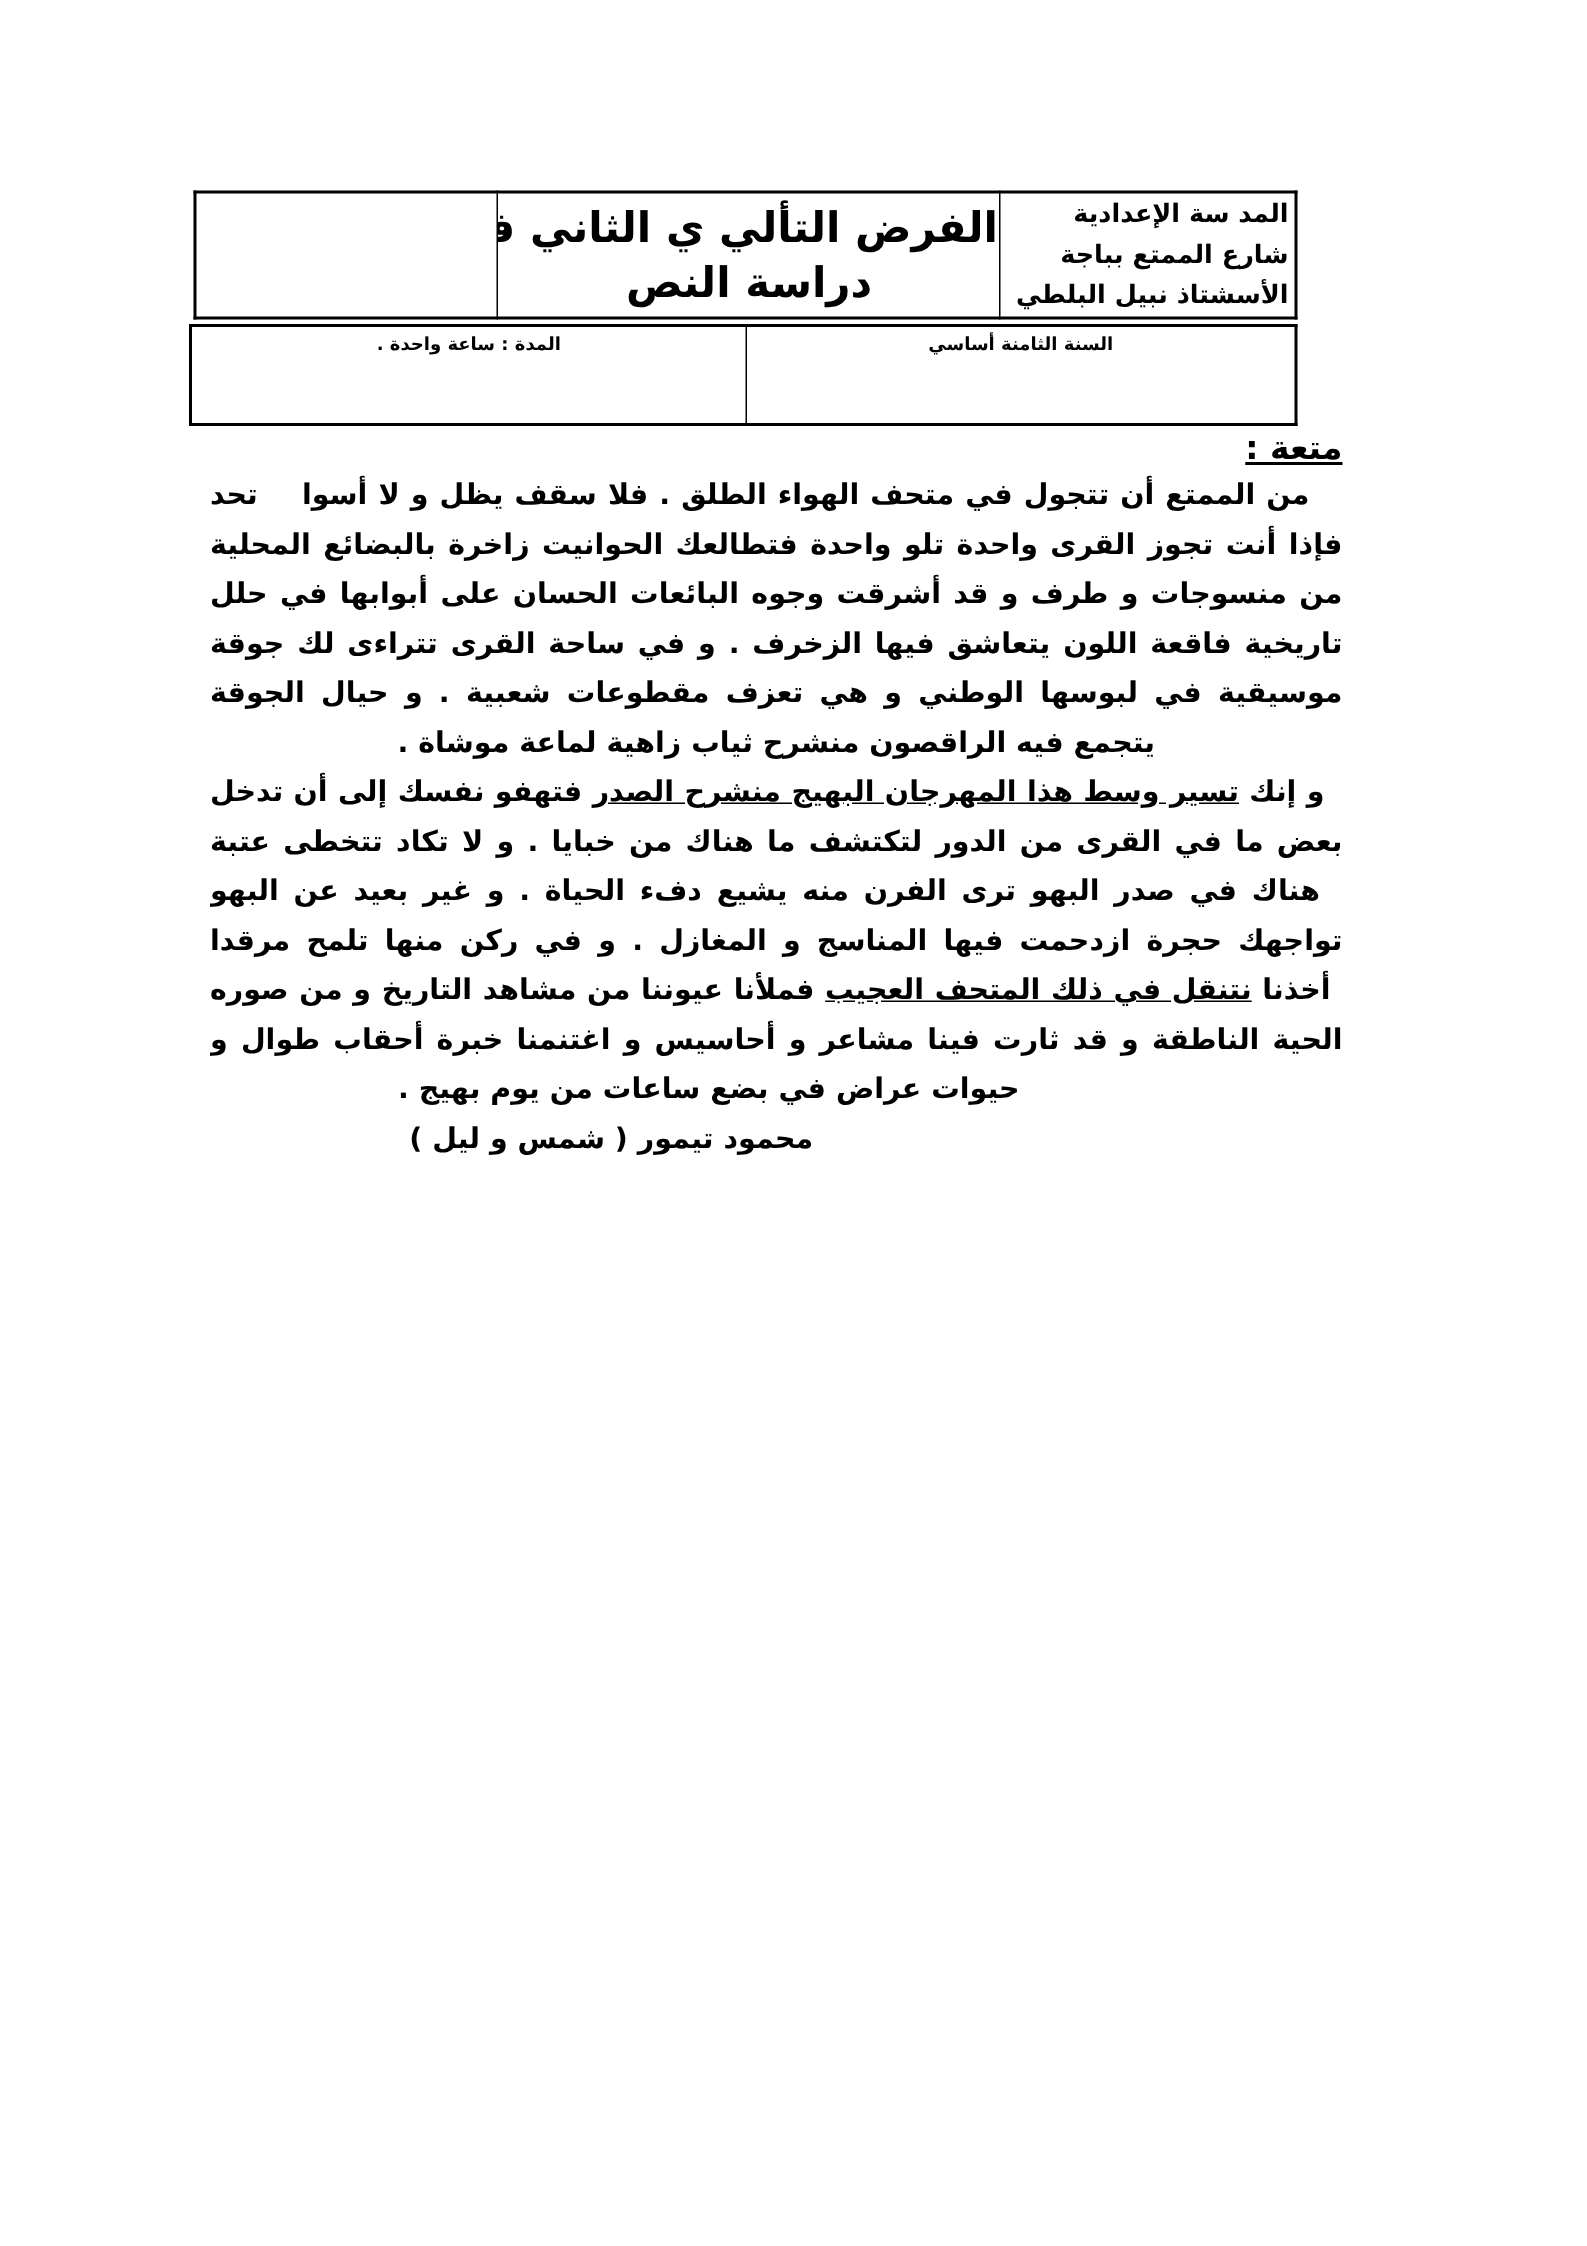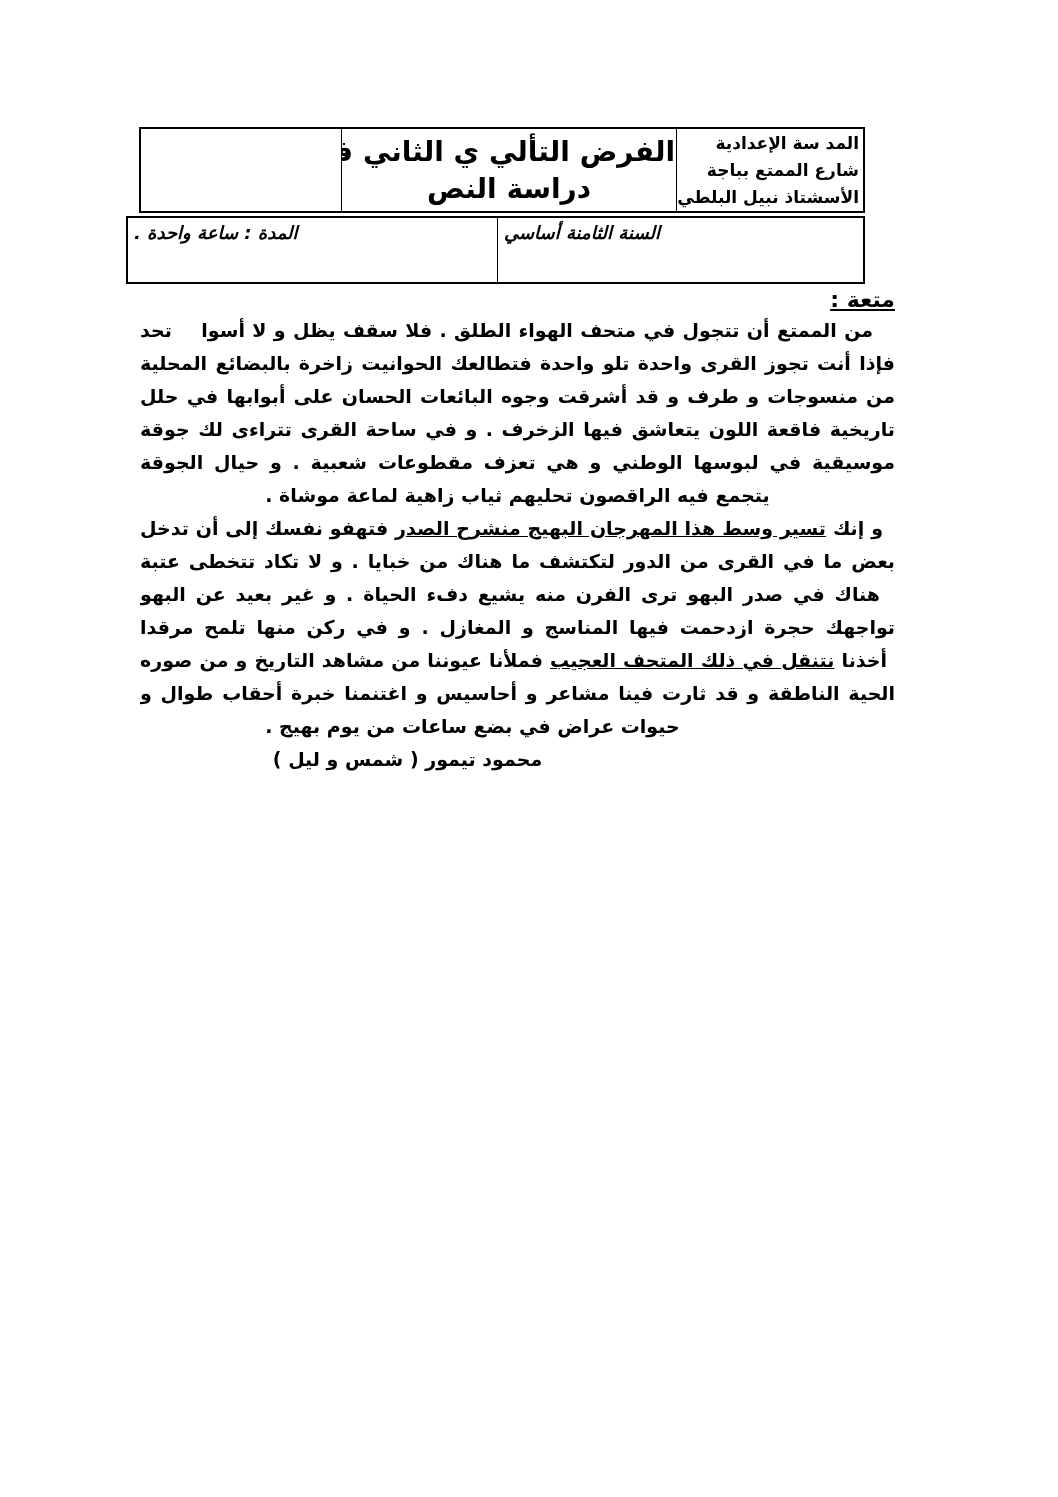--- a/index.html
+++ b/index.html
@@ -19,26 +19,26 @@
     width:755px;
   }
   
   .htables { width:710px; margin-right:30px; margin-left:15px; }
   table { border-collapse:collapse; table-layout:fixed; width:710px; }
   .t1 { margin-bottom:3px; }
   .t1, .t2 { border:2px solid #000; }
   .t1 td, .t2 td { border:1.5px solid #000; overflow:hidden; }
   .t1 tr { height:84px; }
   .t2 tr { height:66px; }
-  .c-school   { width:180px; vertical-align:middle; padding:0 4px 0 2px; }
+  .c-school   { width:180px; vertical-align:middle; padding:0 4px 0 12px; }
   .school-line{ font-size:17px; font-weight:bold; line-height:27px; text-align:right; white-space:nowrap; }
   .c-title    { width:332px; vertical-align:middle; text-align:center; }
   .title-line { font-size:28px; font-weight:bold; line-height:37px; white-space:nowrap; }
   .c-empty    { width:198px; }
-  .t2 td      { vertical-align:top; font-size:18px; font-weight:bold; padding:4px 6px 0 6px; text-align:left; white-space:nowrap;font-style:italic; }
+  .t2 td      { vertical-align:top; font-size:12px; font-weight:bold; padding:4px 6px 0 6px; text-align:center; white-space:nowrap; }
   .c-grade    { width:353px; }
   .c-duration { width:357px; }
   
   .section-title-row { height:28px; margin-top:2px; }
   .section-title {
     display:inline-block;
     font-size:22px; font-weight:bold; line-height:27px;
     text-decoration:underline;
   }
   .tline {
@@ -88,21 +88,21 @@
     <div class="section-title-row">
       <span class="section-title">متعة :</span>
     </div>
 
     <div id="body-lines">
         <div class="tline justify" style="text-indent: 22px;"><span>من الممتع أن تتجول في متحف الهواء الطلق . فلا سقف يظل و لا أسوا &nbsp;&nbsp; تحد .</span></div>
         <div class="tline justify"><span>فإذا أنت تجوز القرى واحدة تلو واحدة فتطالعك الحوانيت زاخرة بالبضائع المحلية</span></div>
         <div class="tline justify"><span>من منسوجات و طرف و قد أشرقت وجوه البائعات الحسان على أبوابها في حلل</span></div>
         <div class="tline justify"><span>تاريخية فاقعة اللون يتعاشق فيها الزخرف . و في ساحة القرى تتراءى لك جوقة</span></div>
         <div class="tline justify"><span>موسيقية في لبوسها الوطني و هي تعزف مقطوعات شعبية . و حيال الجوقة مرقص</span></div>
-        <div class="tline center"><span>يتجمع فيه الراقصون تحليهم ثياب زاهية لماعة موشاة .</span></div>
+        <div class="tline center"><span>يتجمع فيه الراقصون منشرح ثياب زاهية لماعة موشاة .</span></div>
         <div class="tline justify" style="text-indent: 12px;"><span>و إنك </span><span class="u">تسير وسط هذا المهرجان البهيج منشرح الصدر</span><span> فتهفو نفسك إلى أن تدخل</span></div>
         <div class="tline justify"><span>بعض ما في القرى من الدور لتكتشف ما هناك من خبايا . و لا تكاد تتخطى عتبة</span></div>
         <div class="tline justify" style="text-indent: 15px;"><span>هناك في صدر البهو ترى الفرن منه يشيع دفء الحياة . و غير بعيد عن البهو</span></div>
         <div class="tline justify"><span>تواجهك حجرة ازدحمت فيها المناسج و المغازل . و في ركن منها تلمح مرقدا</span></div>
         <div class="tline justify" style="text-indent: 8px;"><span>أخذنا </span><span class="u">نتنقل في ذلك المتحف العجيب</span><span> فملأنا عيوننا من مشاهد التاريخ و من صوره</span></div>
         <div class="tline justify"><span>الحية الناطقة و قد ثارت فينا مشاعر و أحاسيس و اغتنمنا خبرة أحقاب طوال و متعة</span></div>
         <div class="tline center" style="position: relative; left: -45px;"><span>حيوات عراض في بضع ساعات من يوم بهيج .</span></div>
         <div class="tline center" style="position: relative; left: -110px;"><span>محمود تيمور ( شمس و ليل )</span></div>
       </div>
 

